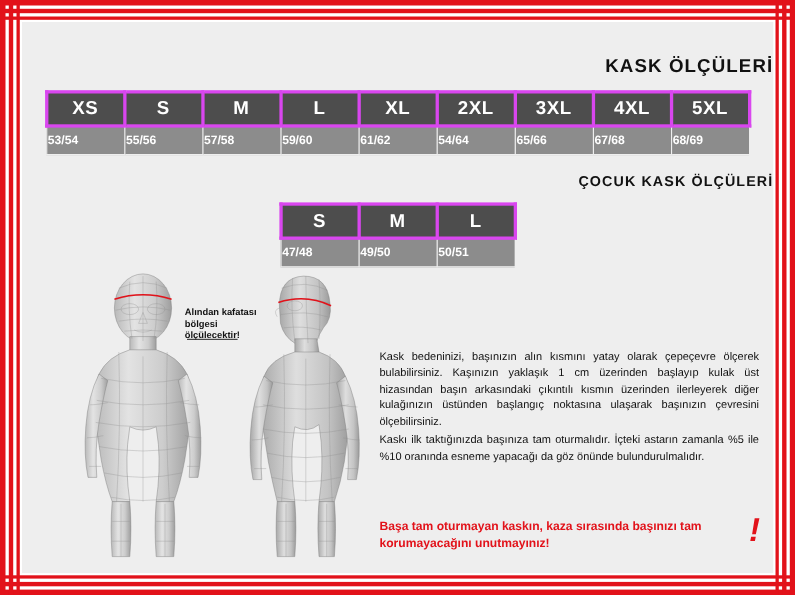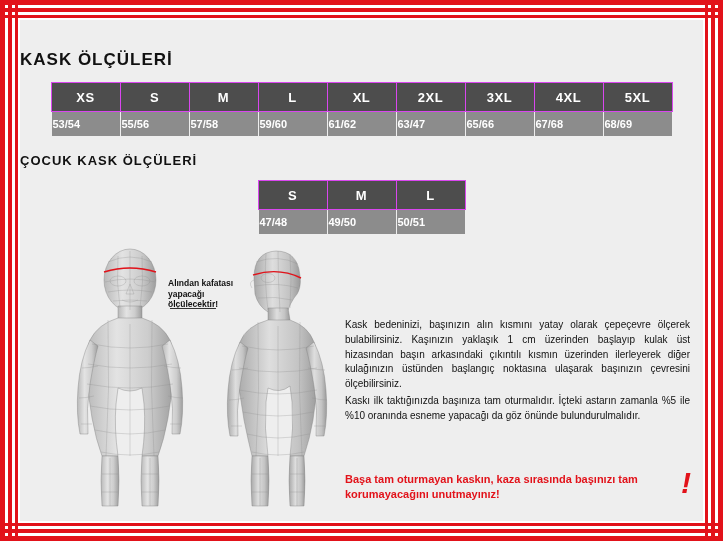--- a/index.html
+++ b/index.html
@@ -48,21 +48,21 @@
     left: 20px;
     top: 20px;
     width: 683px;
     height: 501px;
     background: #eeeeee;
     overflow: hidden;
   }
 
   
   .title {
-    text-align: left;
+    text-align: right;
     font-weight: bold;
     letter-spacing: 1px;
     color: #111111;
   }
   .title-main {
     margin-top: 30px;
     font-size: 17px;
   }
   .title-sub {
     margin-top: 16px;
@@ -75,24 +75,24 @@
     justify-content: center;
     margin-top: 12px;
   }
   .size-table {
     border-collapse: collapse;
     table-layout: fixed;
   }
   .size-table th {
     background: #4d4d4d;
     color: #ffffff;
-    font-size: 13px;
+    font-size: 17px;
     font-weight: bold;
     height: 26px;
-    border: 1px solid #d946ef;
+    border: 3px solid #d946ef;
     text-align: center;
     letter-spacing: 0.5px;
   }
   .size-table td {
     background: #8c8c8c;
     color: #ffffff;
     font-size: 11px;
     font-weight: bold;
     height: 22px;
     border: 1px solid #eeeeee;
@@ -205,21 +205,21 @@
           <th>3XL</th>
           <th>4XL</th>
           <th>5XL</th>
         </tr>
         <tr>
           <td>53/54</td>
           <td>55/56</td>
           <td>57/58</td>
           <td>59/60</td>
           <td>61/62</td>
-          <td>63/47</td>
+          <td>54/64</td>
           <td>65/66</td>
           <td>67/68</td>
           <td>68/69</td>
         </tr>
       </tbody>
         </table>
     </div>
 
     <div class="title title-sub">ÇOCUK KASK ÖLÇÜLERİ</div>
 
@@ -364,21 +364,21 @@
           <path d="M80 226 L94 226"></path>
           <path d="M80 244 L94 244"></path>
           <path d="M50 210 L50 258"></path>
           <path d="M87 210 L87 258"></path>
         </g>
         <path d="M43 27 Q68 19 91 30" stroke="#e2121a" stroke-width="1.4" fill="none"></path>
       </svg>
 
       <div class="callout">
         <div>Alından kafatası</div>
-        <div>yapacağı</div>
+        <div>bölgesi</div>
         <div>ölçülecektir!</div>
       </div>
       <div class="callout-line"></div>
     </div>
 
     <div class="body-text">
       <p>Kask bedeninizi, başınızın alın kısmını yatay olarak çepeçevre ölçerek bulabilirsiniz. Kaşınızın yaklaşık 1 cm üzerinden başlayıp kulak üst hizasından başın arkasındaki çıkıntılı kısmın üzerinden ilerleyerek diğer kulağınızın üstünden başlangıç noktasına ulaşarak başınızın çevresini ölçebilirsiniz.</p>
       <p>Kaskı ilk taktığınızda başınıza tam oturmalıdır. İçteki astarın zamanla %5 ile %10 oranında esneme yapacağı da  göz önünde bulundurulmalıdır.</p>
     </div>
 

